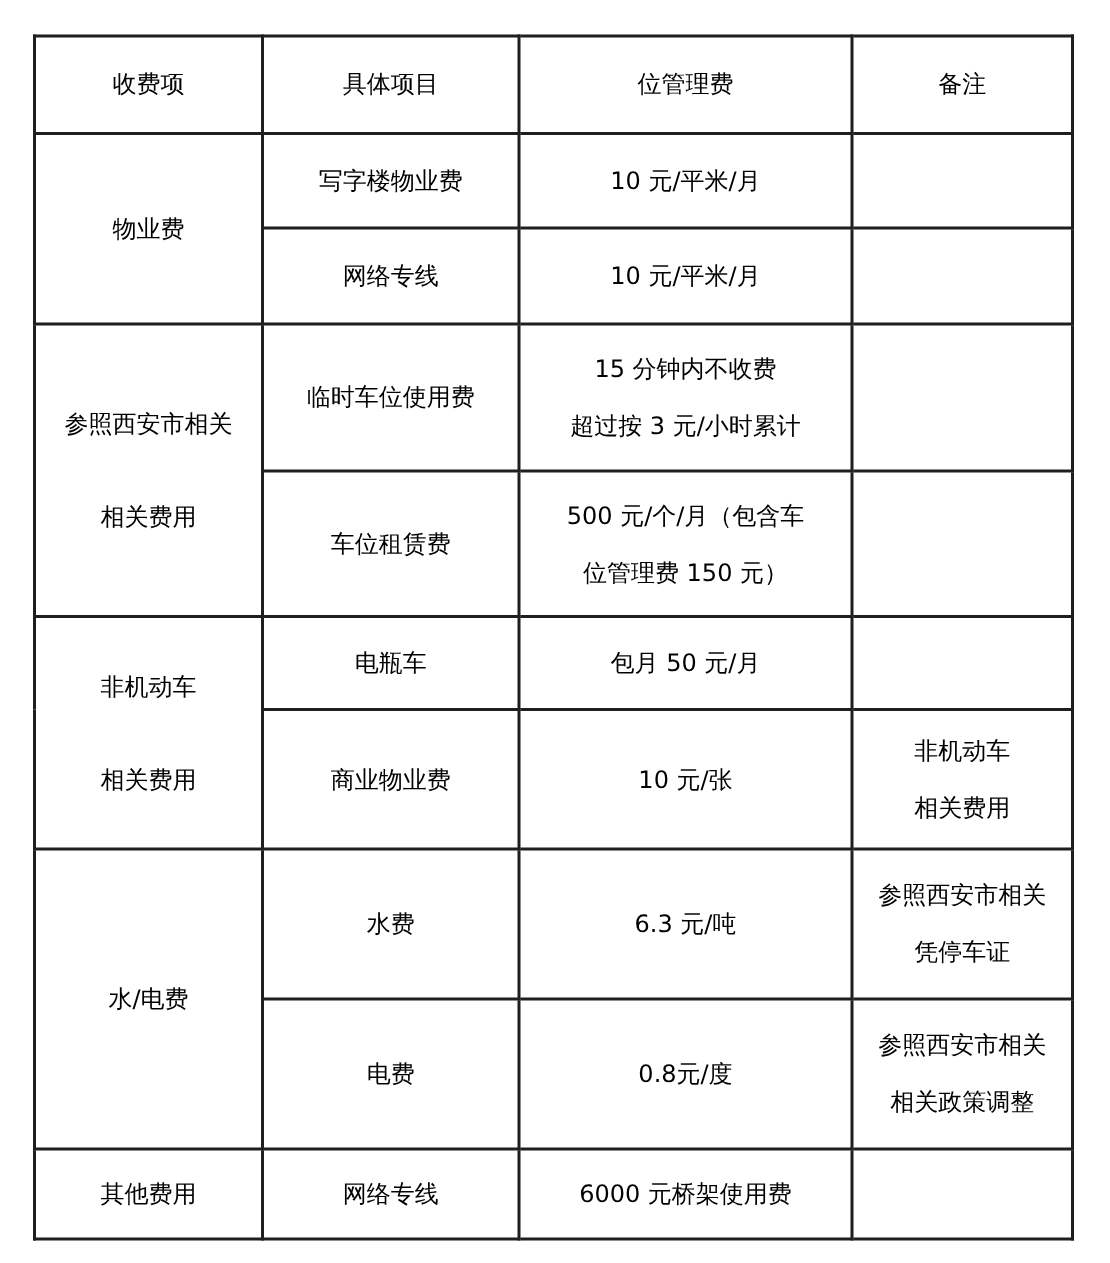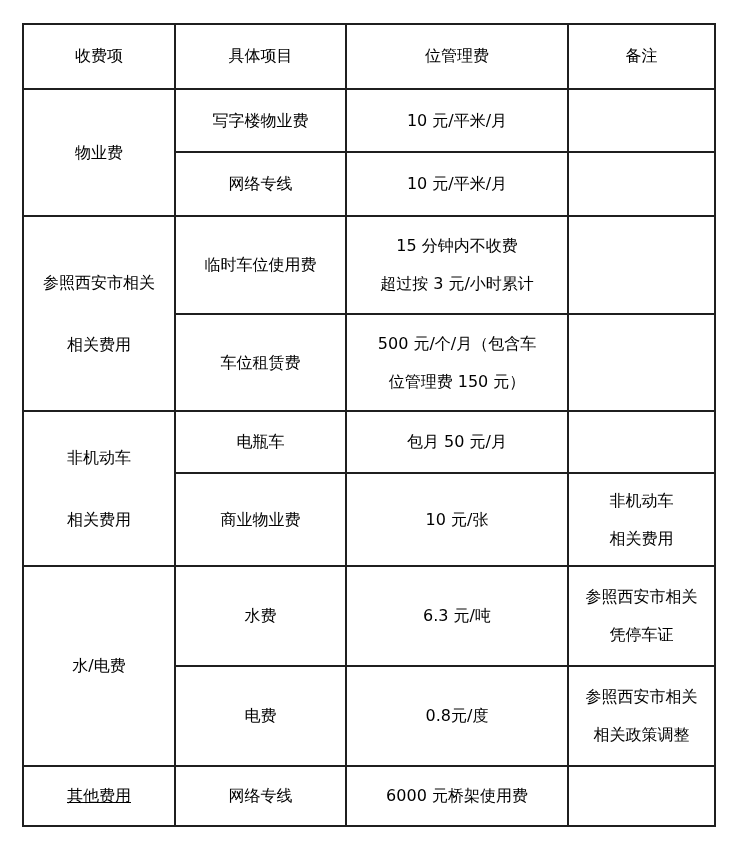--- a/index.html
+++ b/index.html
@@ -163,21 +163,21 @@
         <div class="ln">0.8元/度</div>
       </td>
       <td>
         <div class="ln">参照西安市相关</div>
         <div class="ln">相关政策调整</div>
       </td>
     </tr>
 
     <tr style="height:60px;">
       <td>
-        <div class="section-ln" style="line-height:38px;text-decoration:underline;">其他费用</div>
+        <div class="section-ln" style="line-height:38px;">其他费用</div>
       </td>
       <td>
         <div class="ln">网络专线</div>
       </td>
       <td>
         <div class="ln">6000 元桥架使用费</div>
       </td>
       <td></td>
     </tr>
   </tbody>

